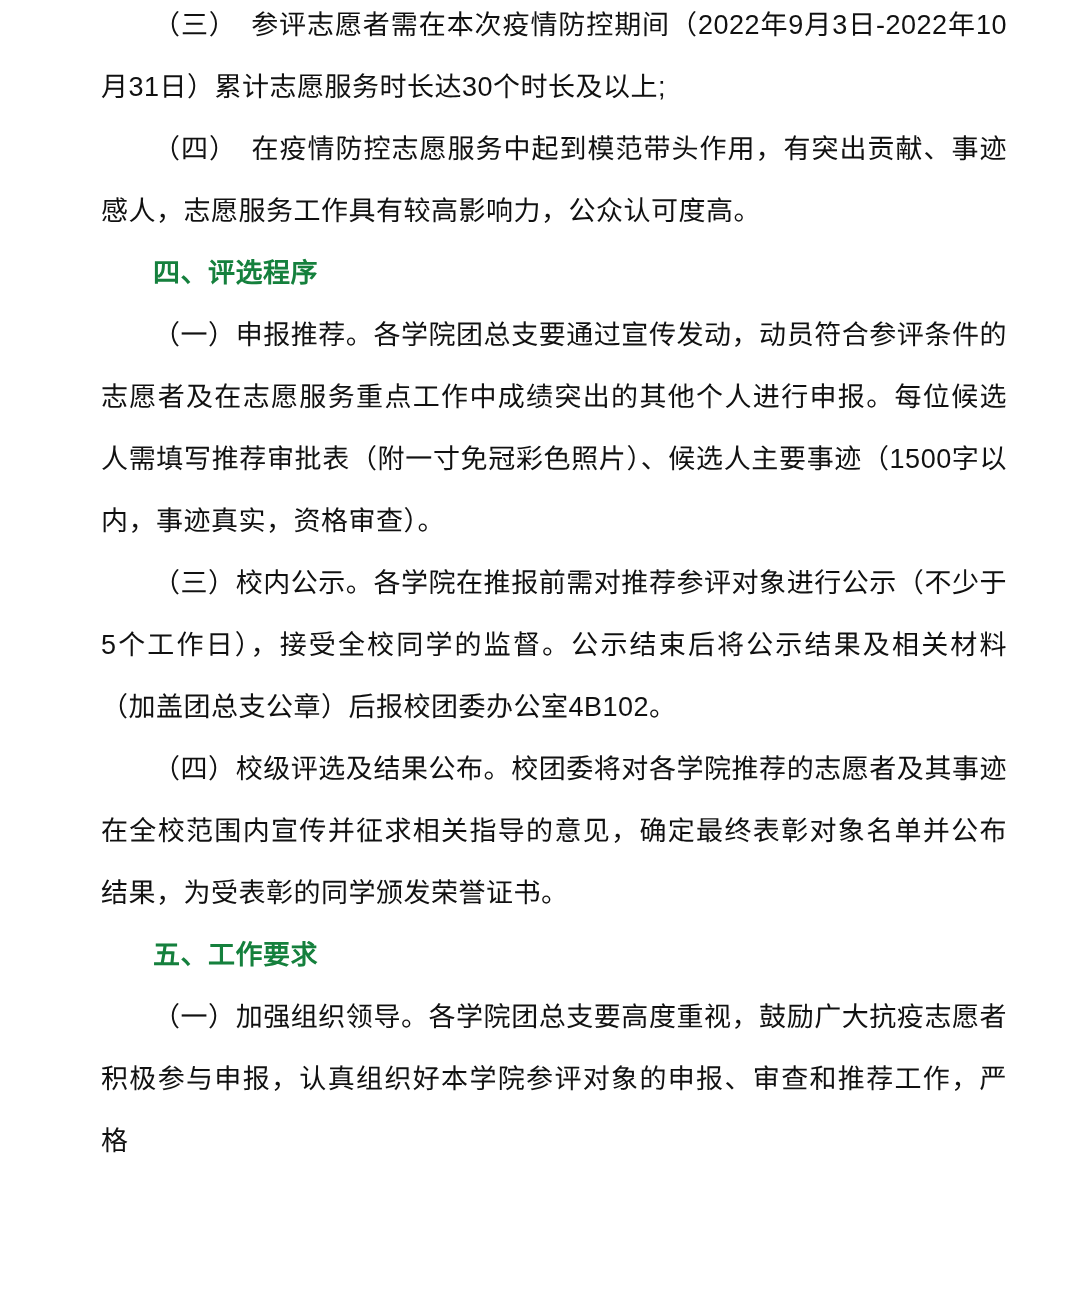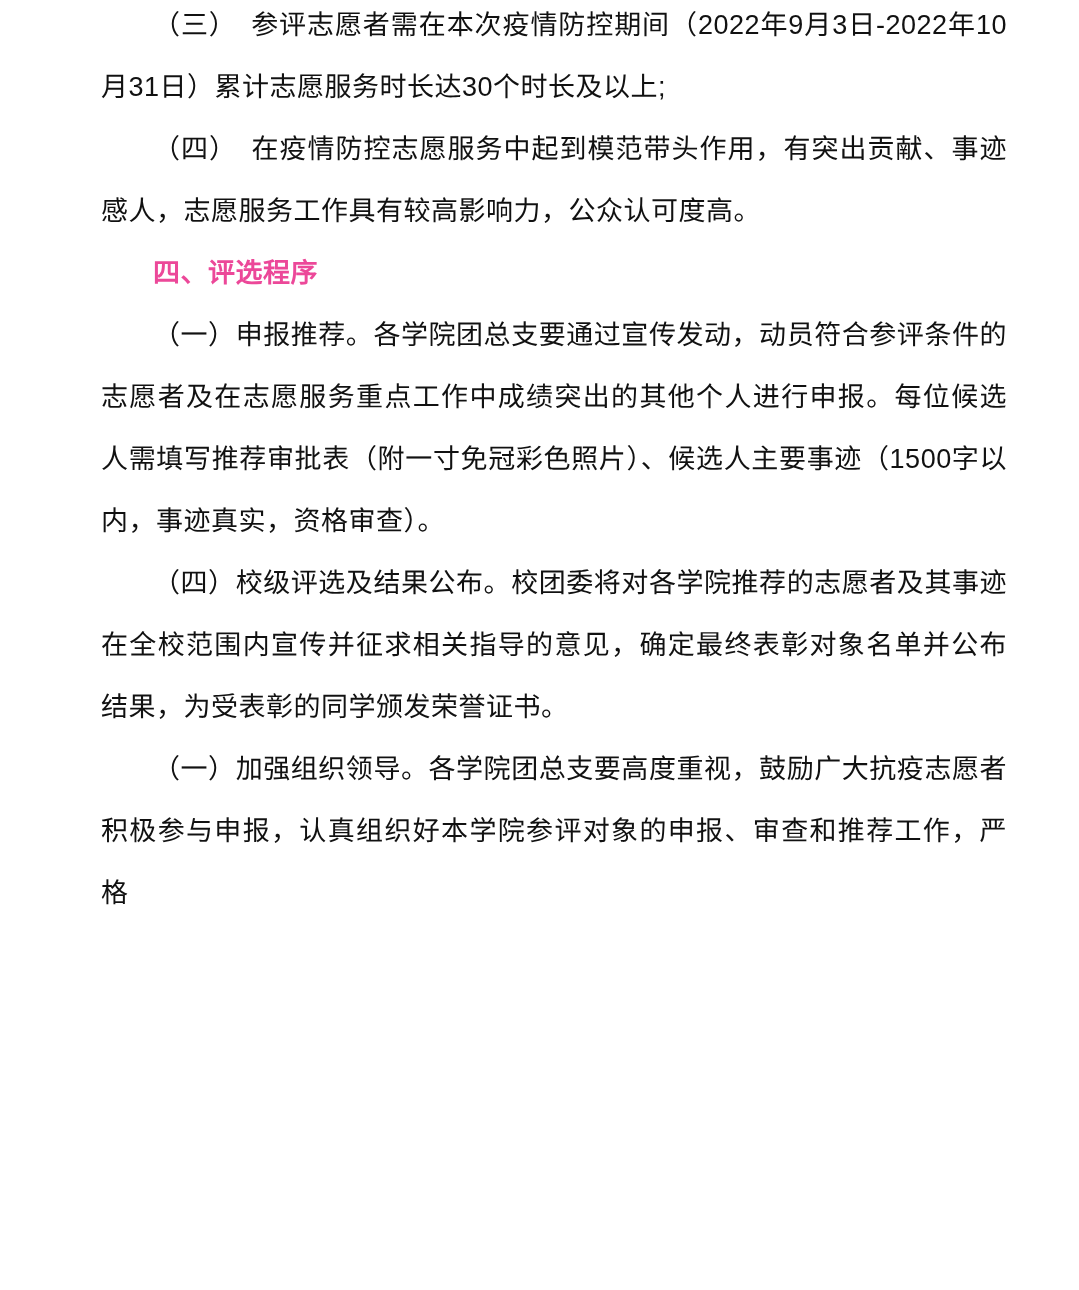--- a/index.html
+++ b/index.html
@@ -28,28 +28,30 @@
     line-height: 62px;
     letter-spacing: 0.5px;
     text-align: justify;
     text-justify: inter-character;
     text-indent: 52px;
     word-break: break-all;
     color: #111111;
   }
   .heading {
     font-weight: 700;
-    color: #ec4899;
+    color: #15803d;
   }
 </style>
 </head>
 <body>
 
 <div class="page">
   <div class="content">
     <p class="para">（三）　参评志愿者需在本次疫情防控期间（2022年9月3日-2022年10月31日）累计志愿服务时长达30个时长及以上;</p>
     <p class="para">（四）　在疫情防控志愿服务中起到模范带头作用，有突出贡献、事迹感人，志愿服务工作具有较高影响力，公众认可度高。</p>
     <p class="para heading">四、评选程序</p>
     <p class="para">（一）申报推荐。各学院团总支要通过宣传发动，动员符合参评条件的志愿者及在志愿服务重点工作中成绩突出的其他个人进行申报。每位候选人需填写推荐审批表（附一寸免冠彩色照片）、候选人主要事迹（1500字以内，事迹真实，资格审查）。</p>
+    <p class="para">（三）校内公示。各学院在推报前需对推荐参评对象进行公示（不少于5个工作日），接受全校同学的监督。公示结束后将公示结果及相关材料（加盖团总支公章）后报校团委办公室4B102。</p>
     <p class="para">（四）校级评选及结果公布。校团委将对各学院推荐的志愿者及其事迹在全校范围内宣传并征求相关指导的意见，确定最终表彰对象名单并公布结果，为受表彰的同学颁发荣誉证书。</p>
+    <p class="para heading">五、工作要求</p>
     <p class="para">（一）加强组织领导。各学院团总支要高度重视，鼓励广大抗疫志愿者积极参与申报，认真组织好本学院参评对象的申报、审查和推荐工作，严格</p>
   </div>
 </div>
 
 </body></html>

